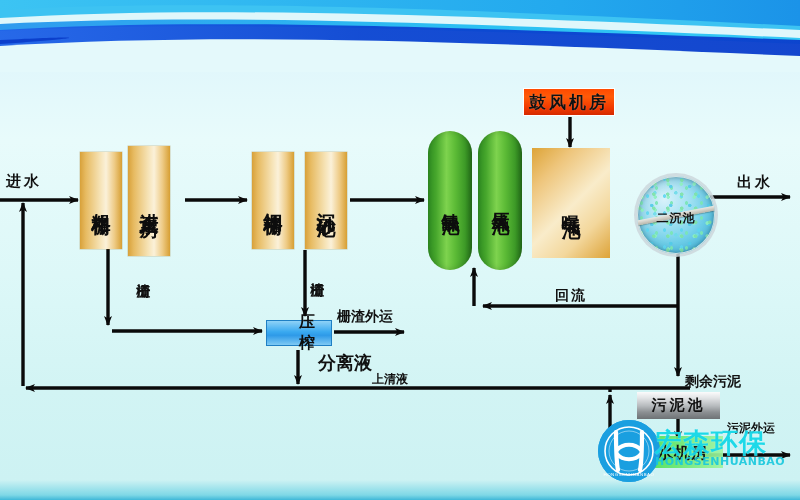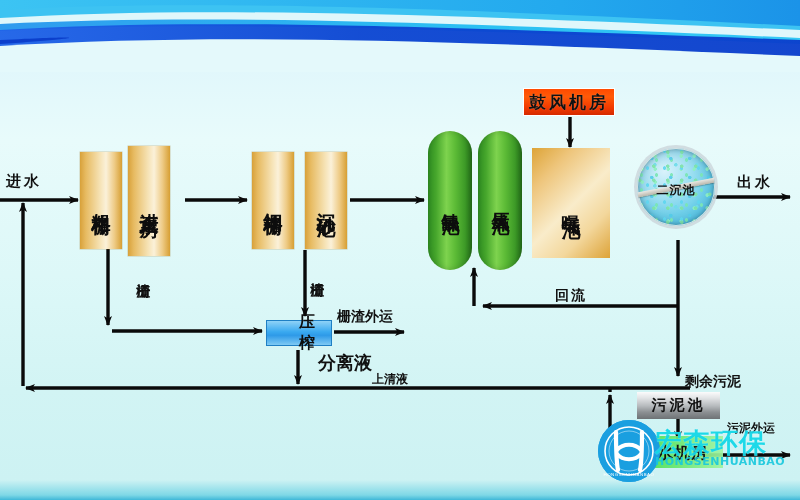--- a/index.html
+++ b/index.html
@@ -221,21 +221,21 @@
   </div>
 
   <div class="node goldbox-wide" style="left:532px;top:148px;width:78px;height:110px;">
     <span class="vtxt" style="font-size:19px;">曝气池</span>
   </div>
 
   <div class="node redbox" style="left:523px;top:88px;width:92px;height:28px;">
     <span class="htxt" style="font-size:17px;">鼓风机房</span>
   </div>
 
-  <div class="clarifier" style="left:637px;top:148px;width:78px;height:78px;">
+  <div class="clarifier" style="left:637px;top:176px;width:78px;height:78px;">
     <div class="speck"></div>
     <div class="rim"></div>
     <div class="bridge"></div>
     <div class="lbl">二沉池</div>
   </div>
 
   <div class="elbl" style="left:737px;top:173px;font-size:15px;letter-spacing:3px;">出水</div>
 
   <div class="node bluebox" style="left:266px;top:320px;width:66px;height:26px;">
     <span class="htxt" style="font-size:16px;letter-spacing:2px;margin-left:32px;">压榨</span>

